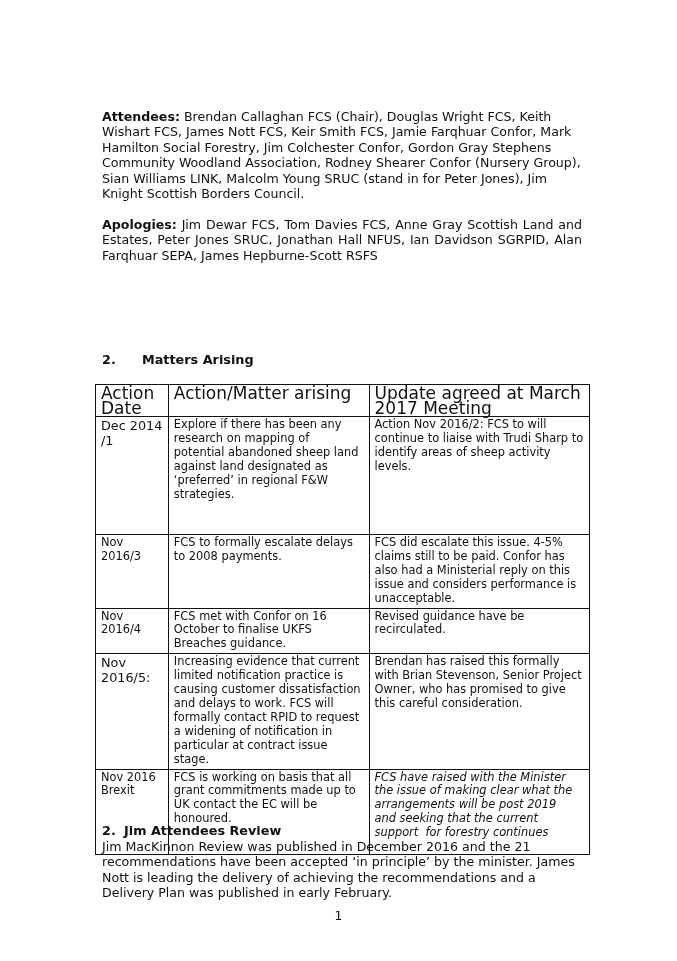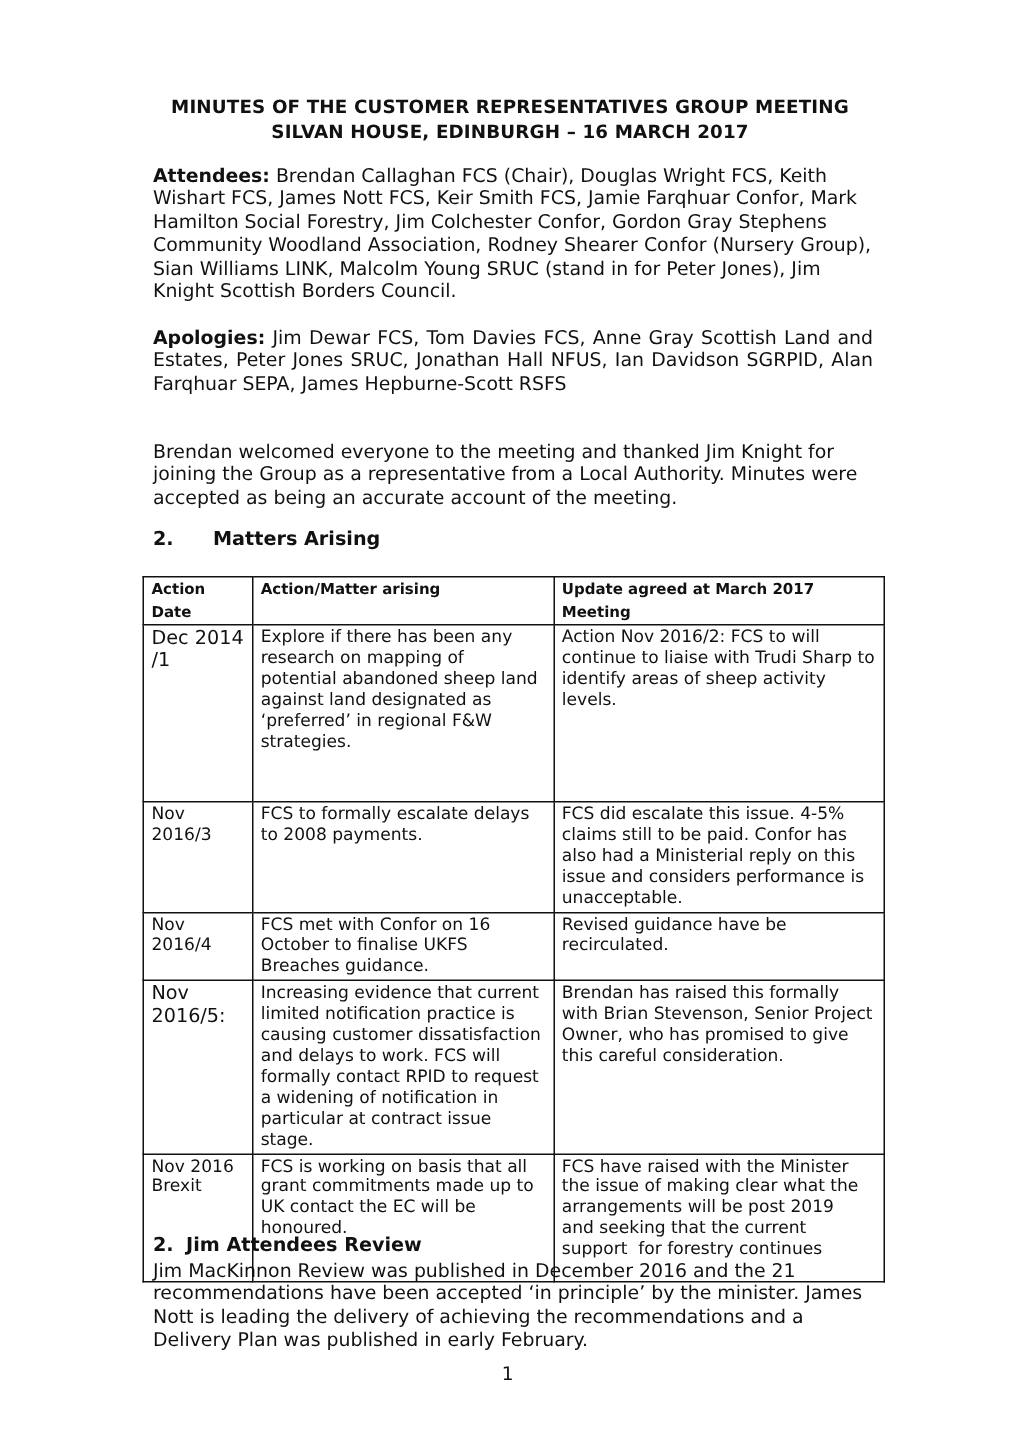--- a/index.html
+++ b/index.html
@@ -66,62 +66,57 @@
       line-height: 13.9px;
       table-layout: fixed;
     }
     table.actions th, table.actions td {
       border: 1.2px solid #111111;
       vertical-align: top;
       text-align: left;
       padding: 1px 5px 2px 5px;
     }
     table.actions th {
-      font-weight: bold;
-      font-size: 10px;
+      font-weight: normal;
+      font-size: 17px;
       line-height: 15px;
       padding-top: 1px;
       padding-bottom: 0px;
     }
     table.actions td.date { font-size: 11.4px; }
     table.actions td.date.big { font-size: 12.8px; line-height: 15px; }
     table.actions td.date.first { font-size: 12.8px; line-height: 15px; }
     td.justify { text-align: justify; }
     .col-date { width: 70px; }
     .col-action { width: 193px; }
     .col-update { width: 212px; }
 
     .page-number {
       position: absolute;
       left: 0; width: 677px;
       top: 908px;
       text-align: center;
       font-size: 12.4px;
     }
-    .pre-space { white-space: pre-wrap; }
+    .pre-space { white-space: pre-wrap; font-style: italic; }
   </style>
 </head>
 <body>
 
 <div class="page">
 
-  <div class="title">
-    <div>MINUTES OF THE CUSTOMER REPRESENTATIVES GROUP MEETING</div>
-    <div>SILVAN HOUSE, EDINBURGH – 16 MARCH 2017</div>
-  </div>
 
   <div class="para attendees">
     <b>Attendees:</b><span> Brendan Callaghan FCS (Chair), Douglas Wright  FCS,   Keith Wishart FCS, James Nott FCS, Keir Smith FCS, Jamie Farqhuar Confor, Mark Hamilton Social Forestry, Jim Colchester Confor, Gordon Gray Stephens Community Woodland Association, Rodney Shearer Confor (Nursery Group), Sian Williams LINK, Malcolm Young SRUC (stand in for Peter Jones), Jim Knight Scottish Borders Council.</span>
   </div>
 
   <div class="para apologies">
     <b>Apologies:</b><span> Jim Dewar FCS, Tom Davies FCS, Anne Gray Scottish Land and Estates, Peter Jones SRUC, Jonathan Hall NFUS, Ian Davidson SGRPID, Alan Farqhuar SEPA, James Hepburne-Scott RSFS</span>
   </div>
 
-  <div class="para sec1-body">Brendan welcomed everyone to the meeting and thanked Jim Knight for joining the Group as a representative from a Local Authority. Minutes were accepted as being an accurate account of the meeting.</div>
 
   <div class="sec-heading sec2-heading">
     <span class="num">2.</span><span>Matters Arising</span>
   </div>
 
   <table class="actions">
     <colgroup>
       <col class="col-date">
       <col class="col-action">
       <col class="col-update">

